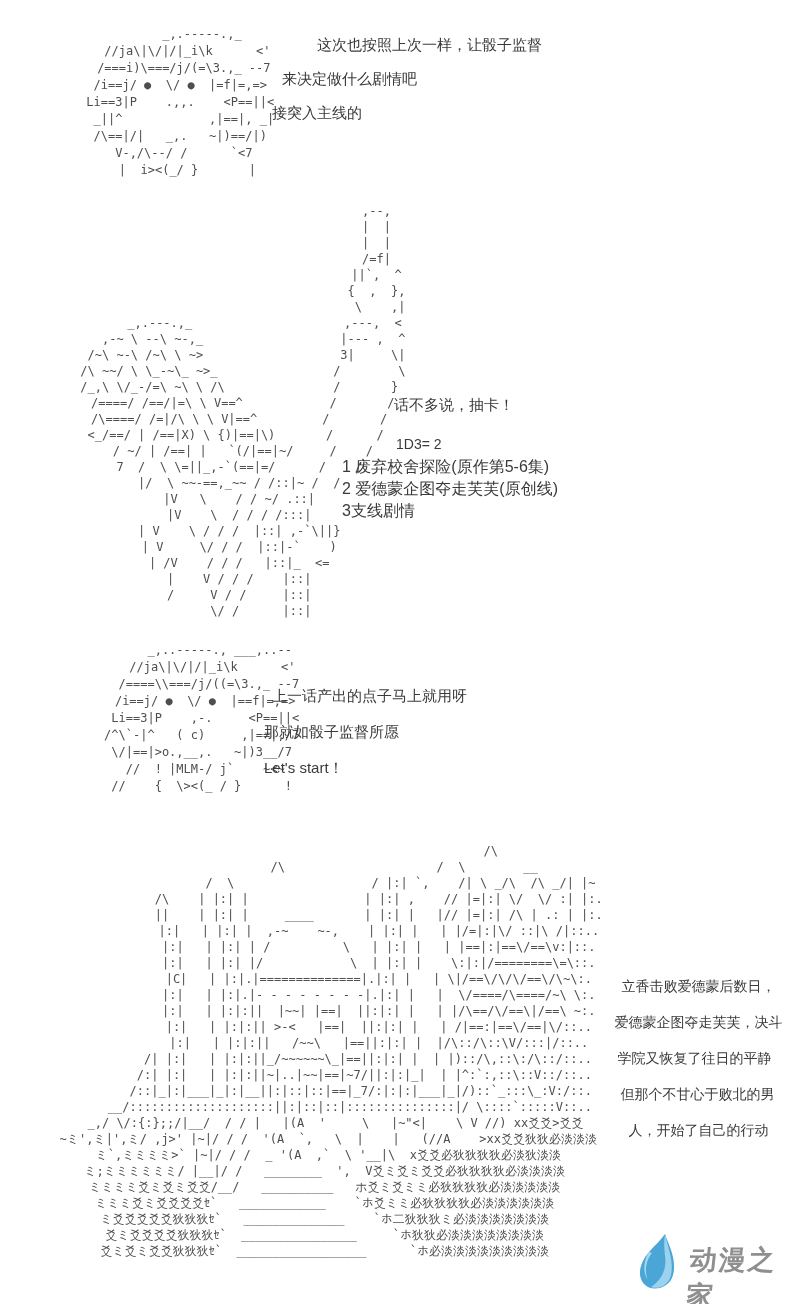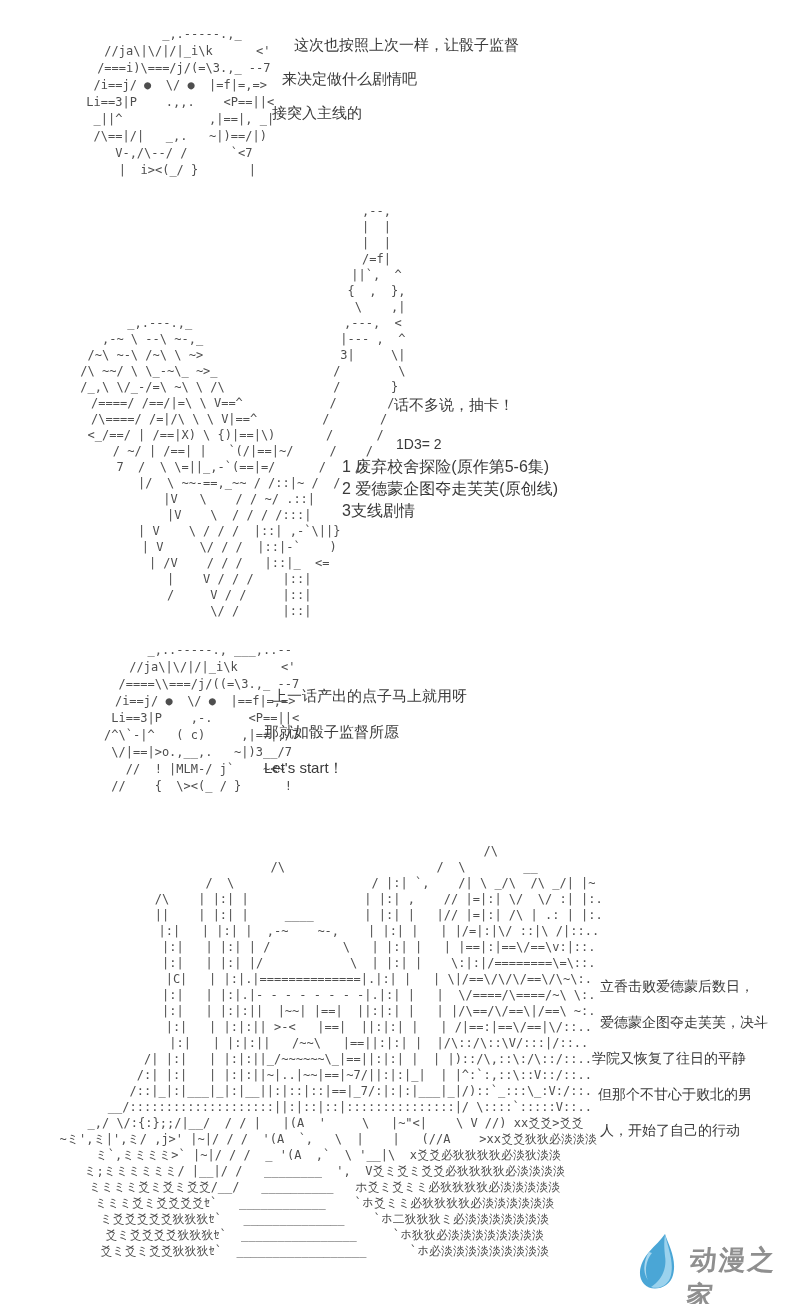--- a/index.html
+++ b/index.html
@@ -24,34 +24,34 @@
   .aa-pointing  { left:56px;  top:203px; width:352px; height:424px; font-size:12px; line-height:16px; }
   .aa-girl-mid  { left:44px;  top:642px; width:244px; height:168px; font-size:12px; line-height:17px;margin-left:32px; }
   .aa-castle    { left:36px;  top:843px; width:570px; height:426px; font-size:12px; line-height:16px; }
 
   
   .tblock { position:absolute; color:#3a3a3a; }
   .tblock .line { display:block; }
 
   .t-top { left:272px; top:28px; font-size:15px; width:270px; }
   .t-top .line { height:34px; line-height:34px; }
-  .t-top .line:nth-child(1){ padding-left:22px; }
+  .t-top .line:nth-child(1){ padding-left:22px;text-align:right; }
   .t-top .line:nth-child(2){ padding-left:10px; }
 
   .dice-intro { left:394px; top:396px; font-size:15px; }
   .dice-roll  { left:396px; top:436px; font-size:14px; }
   .dice-options { left:342px; top:456px; font-size:16px; }
   .dice-options .line { height:22px; line-height:22px; }
 
   .t-mid { left:264px; top:678px; font-size:15px; width:260px; }
   .t-mid .line { height:36px; line-height:36px; }
   .t-mid .line:nth-child(1){ padding-left:8px; }
 
   .t-nar { left:592px; top:968px; font-size:14px; width:205px; }
-  .t-nar .line { height:36px; line-height:36px; }
+  .t-nar .line { height:36px; line-height:36px;text-align:center; }
   .t-nar .line:nth-child(1){ padding-left:8px; }
   .t-nar .line:nth-child(2){ padding-left:8px; }
   .t-nar .line:nth-child(4){ padding-left:6px; }
   .t-nar .line:nth-child(5){ padding-left:8px; }
 
   
   .watermark {
     position:absolute; left:634px; top:1232px;
     display:flex; align-items:flex-start; gap:8px;
   }

